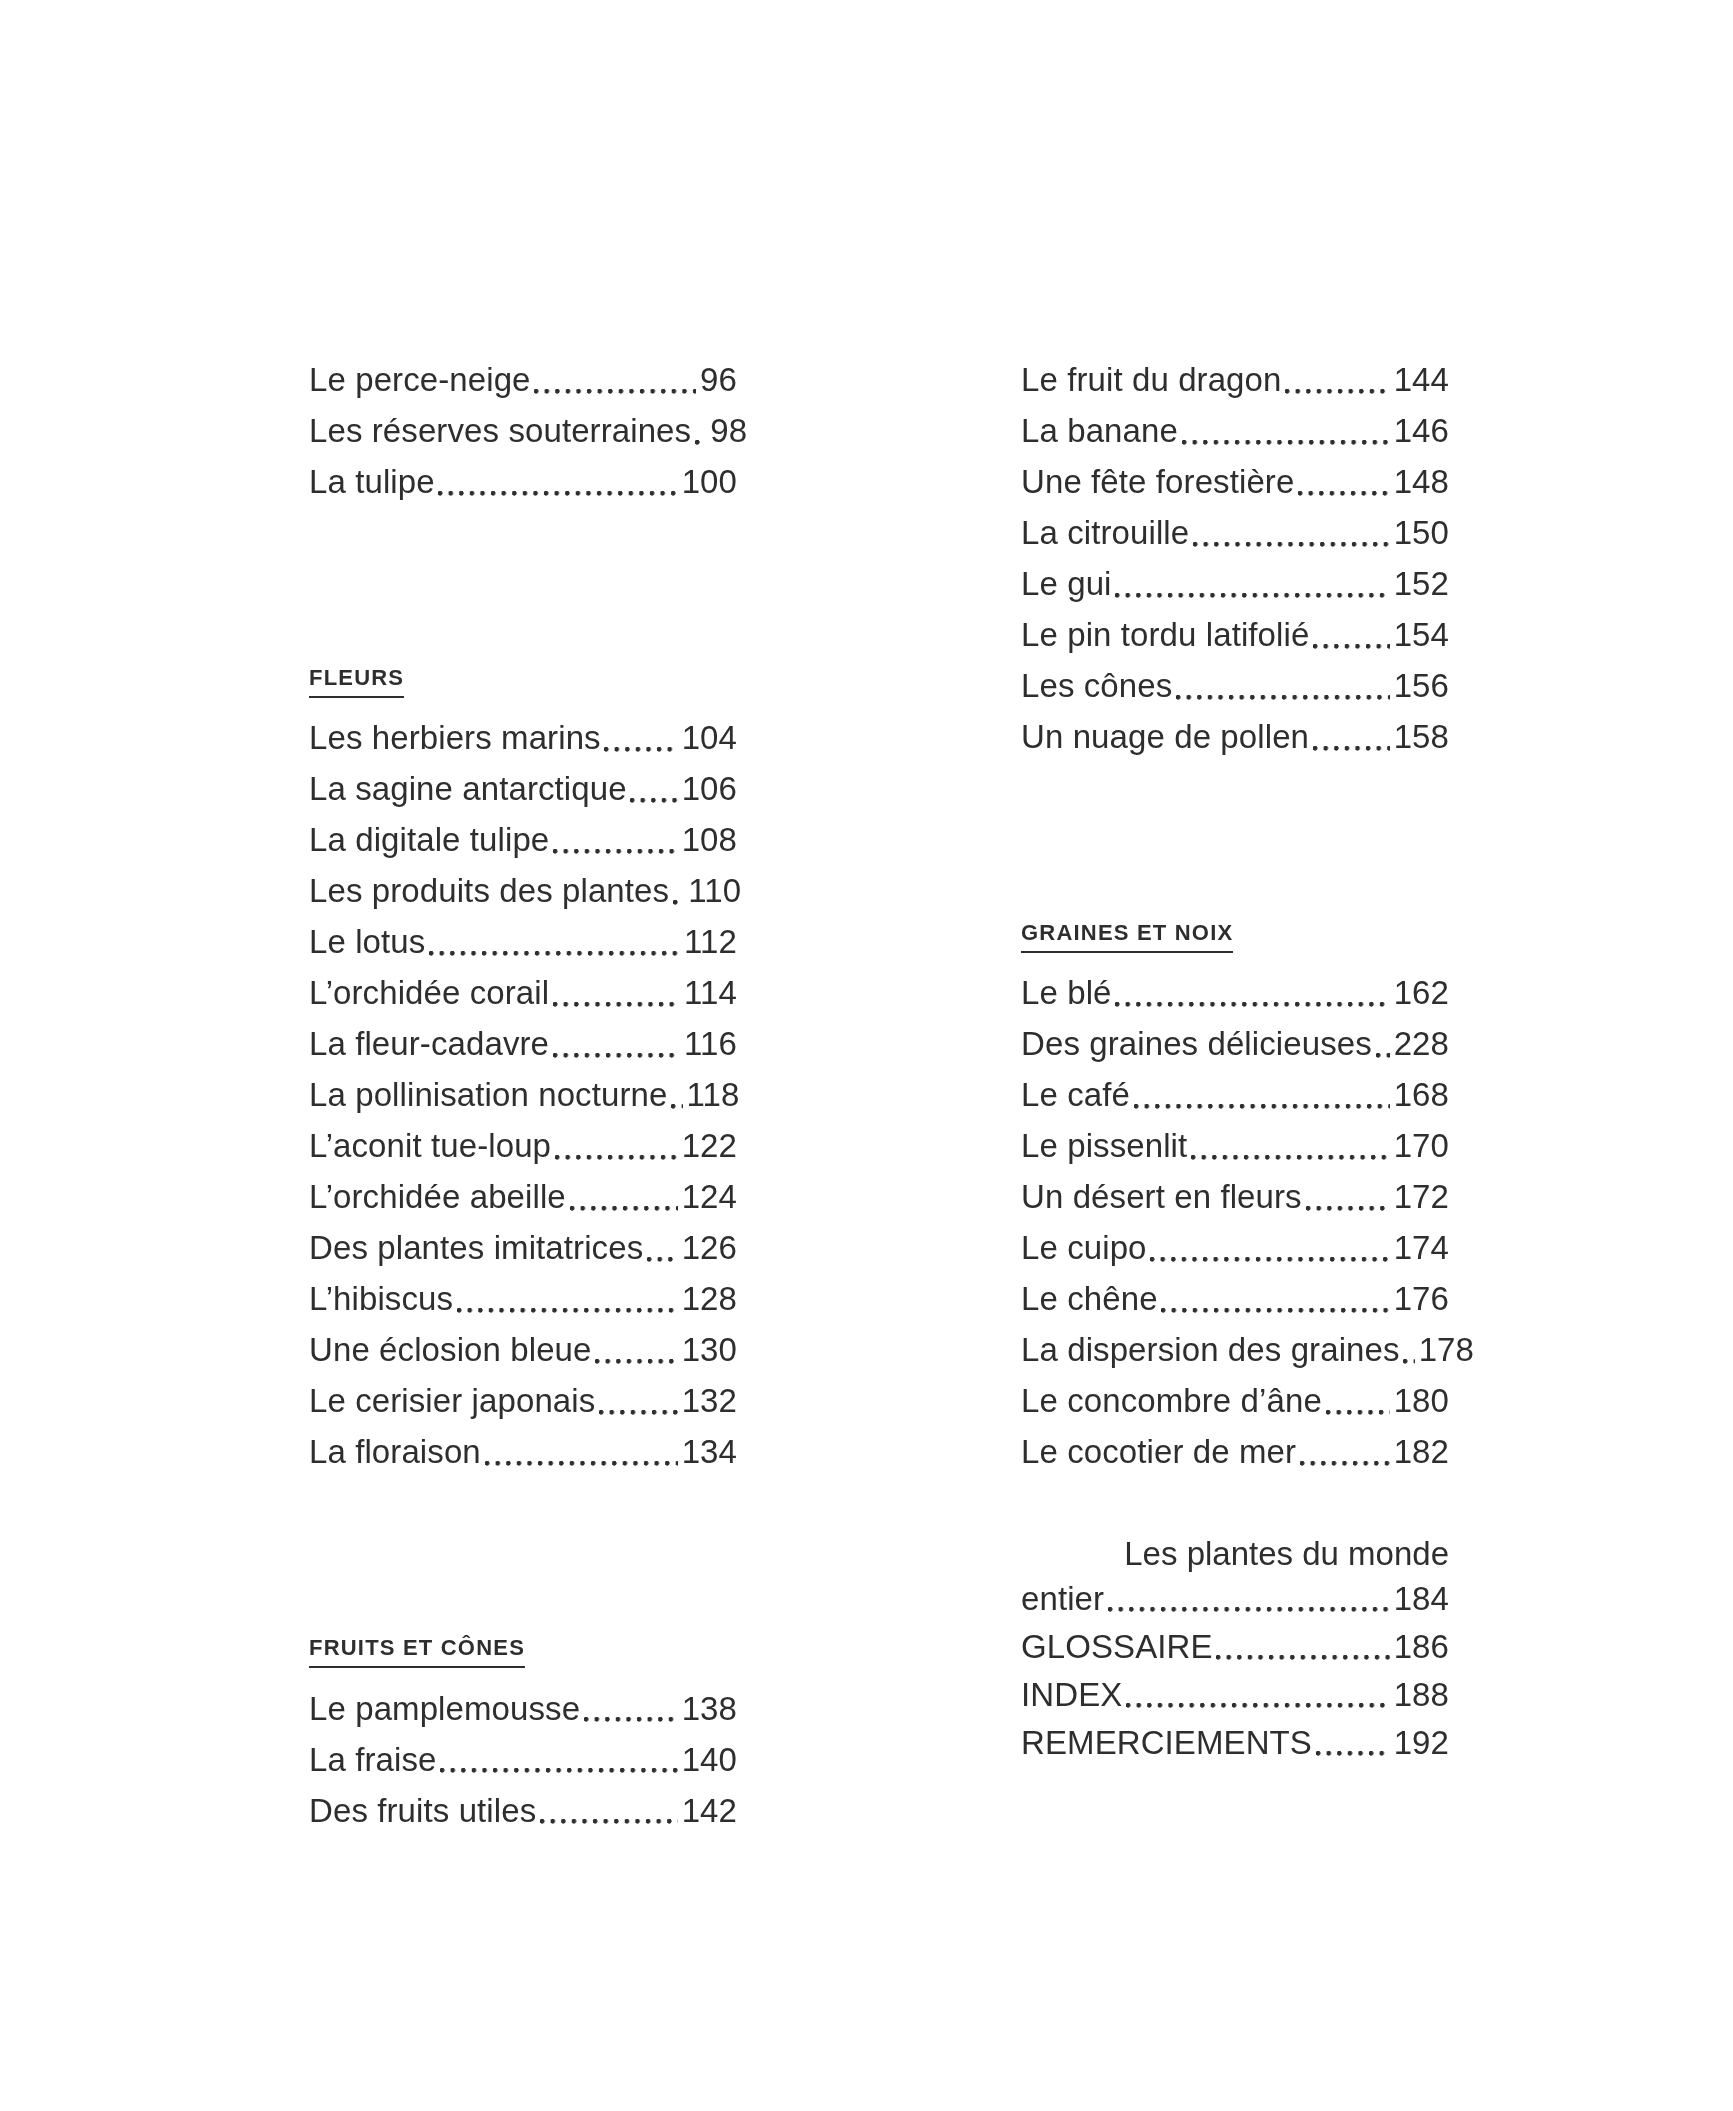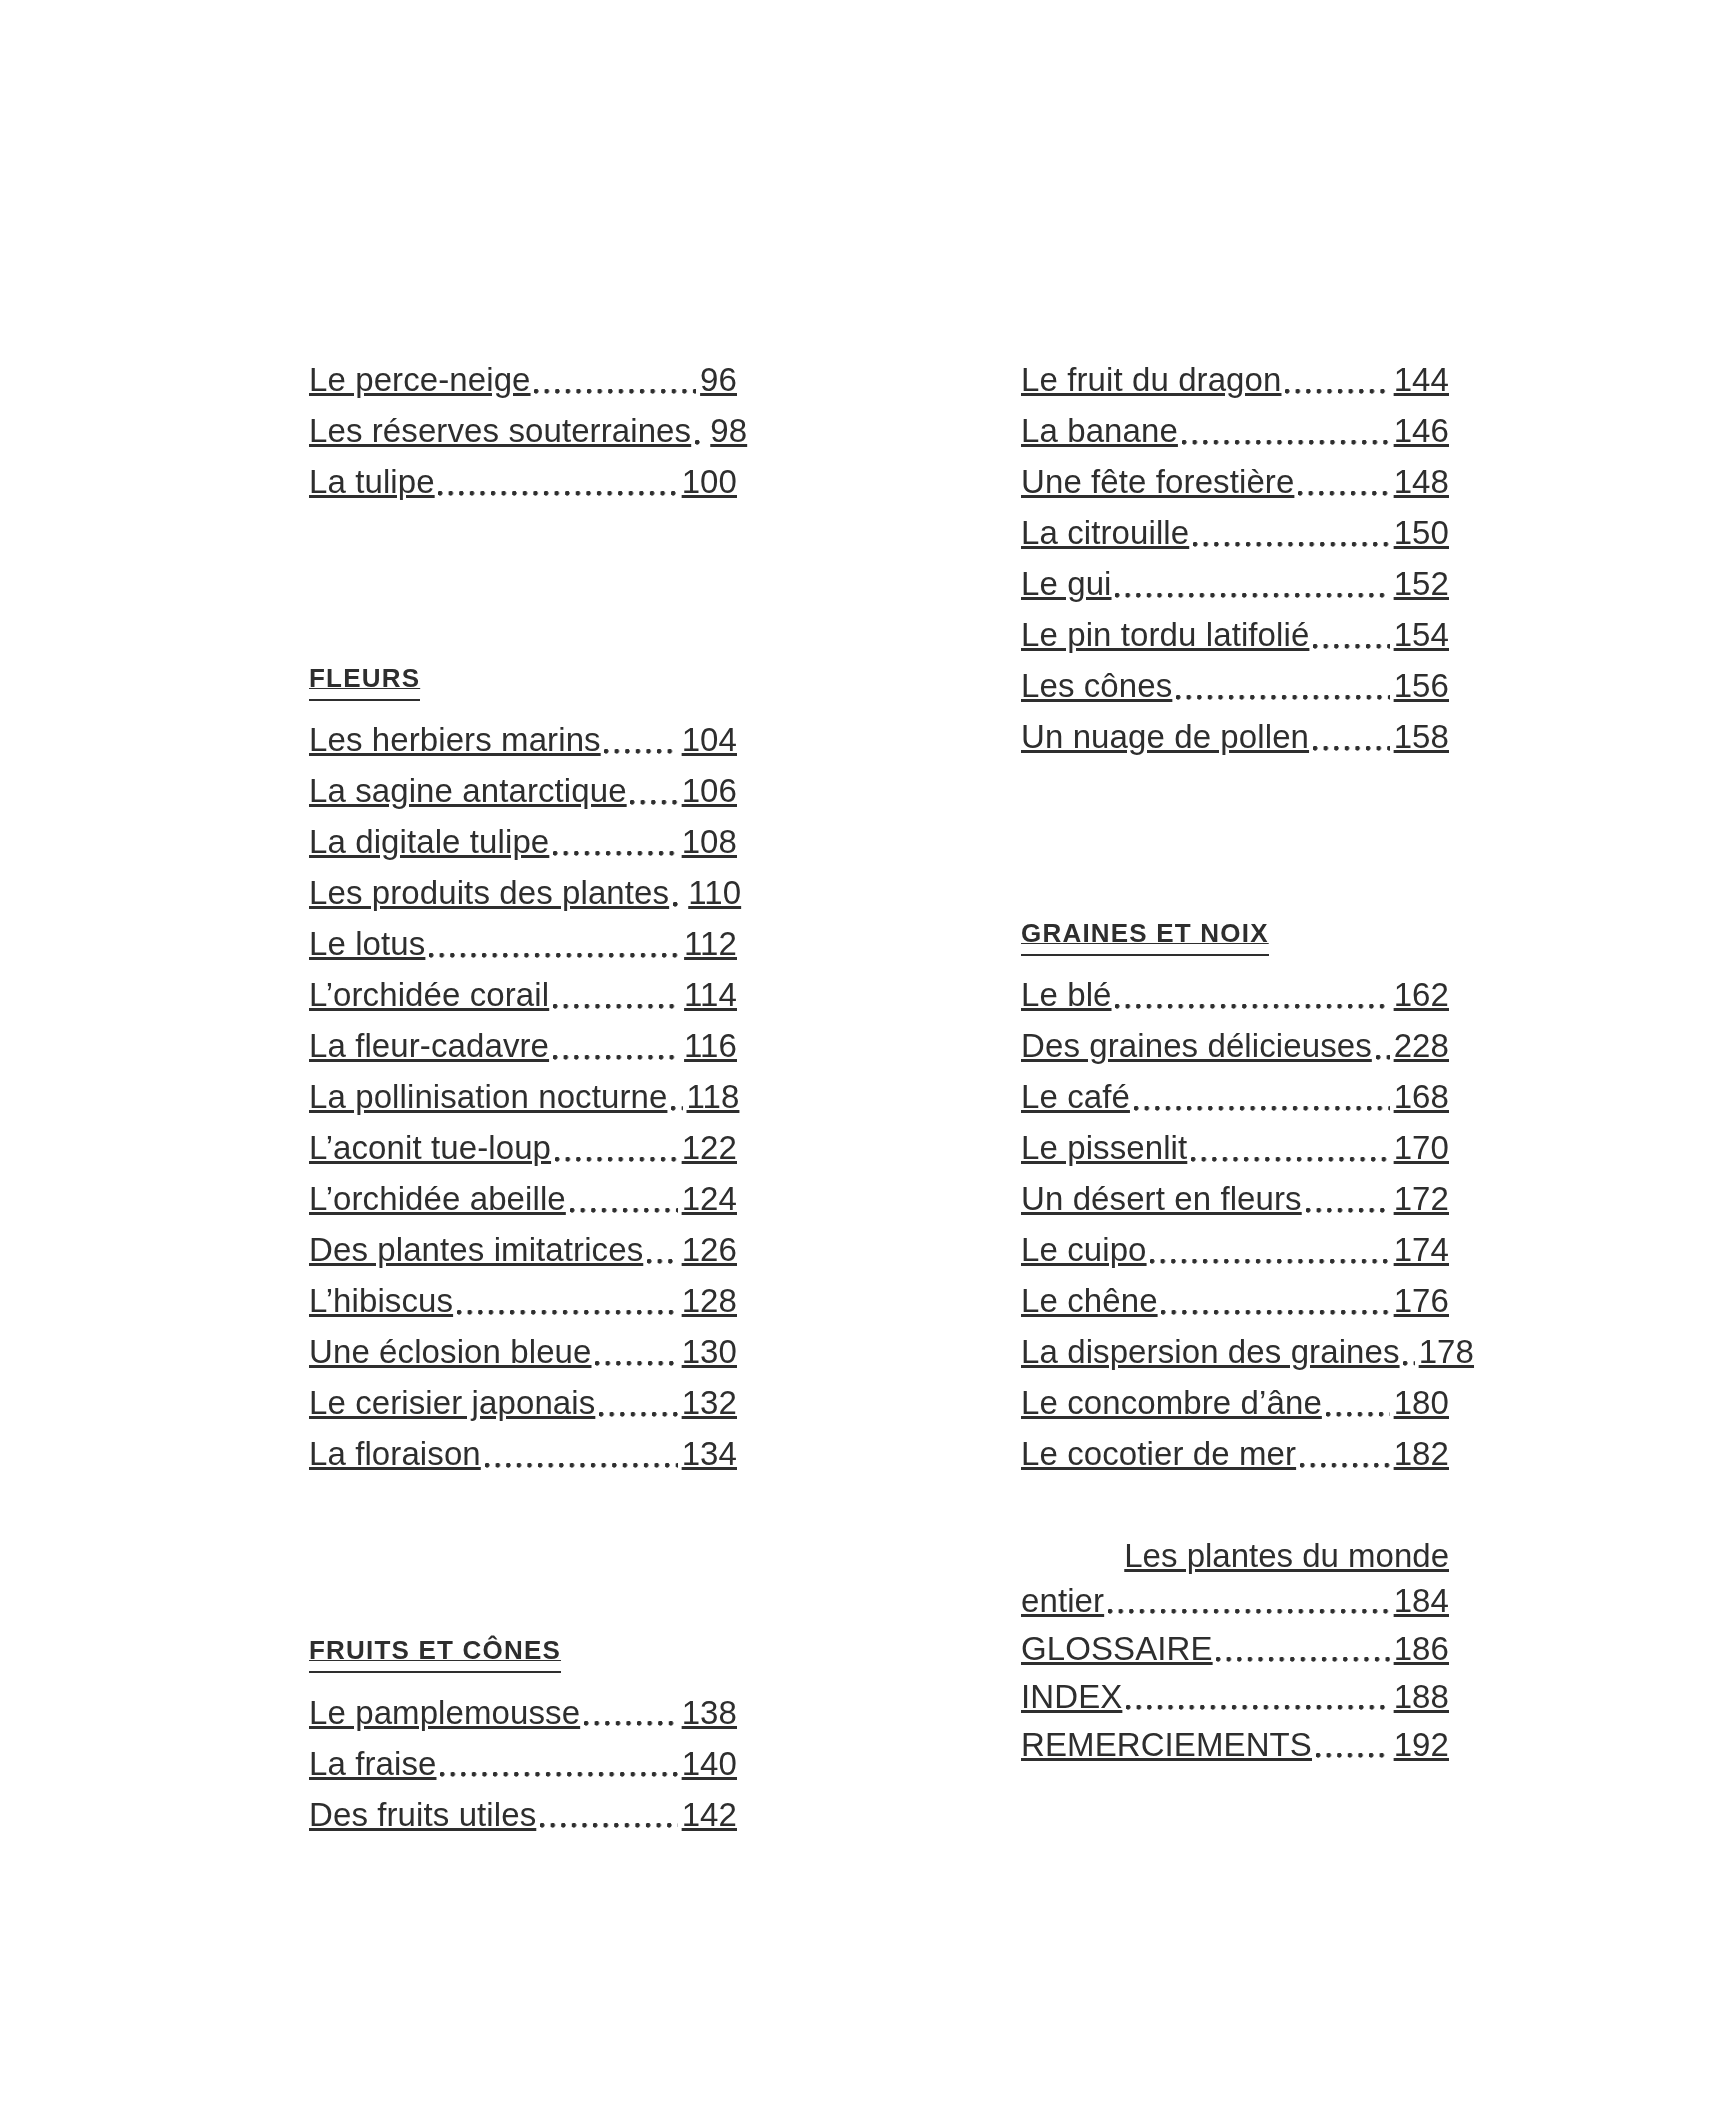--- a/index.html
+++ b/index.html
@@ -7,32 +7,31 @@
   body {
     width: 1733px;
     height: 2112px;
     font-family: "Liberation Sans", "DejaVu Sans", sans-serif;
     color: #2e2e2e;
     overflow: hidden;
   }
   .page {
     display: flex;
     padding: 354px 0 0 309px;
-    text-decoration: underline;
   }
   .col { width: 428px; flex: 0 0 auto; }
   .col-right { margin-left: 284px; }
 
   .block { margin-top: 152px; }
   .block:first-child { margin-top: 0; }
 
   .heading { line-height: 38px; margin-bottom: 13.4px; }
   .heading-text {
     font-weight: 700;
-    font-size: 26px;
+    font-size: 22px;
     letter-spacing: 1.2px;
     border-bottom: 2.9px solid #2e2e2e;
     padding-bottom: 5.8px;
     white-space: nowrap;
   }
 
   .entry {
     display: flex;
     align-items: baseline;
     font-size: 33px;

